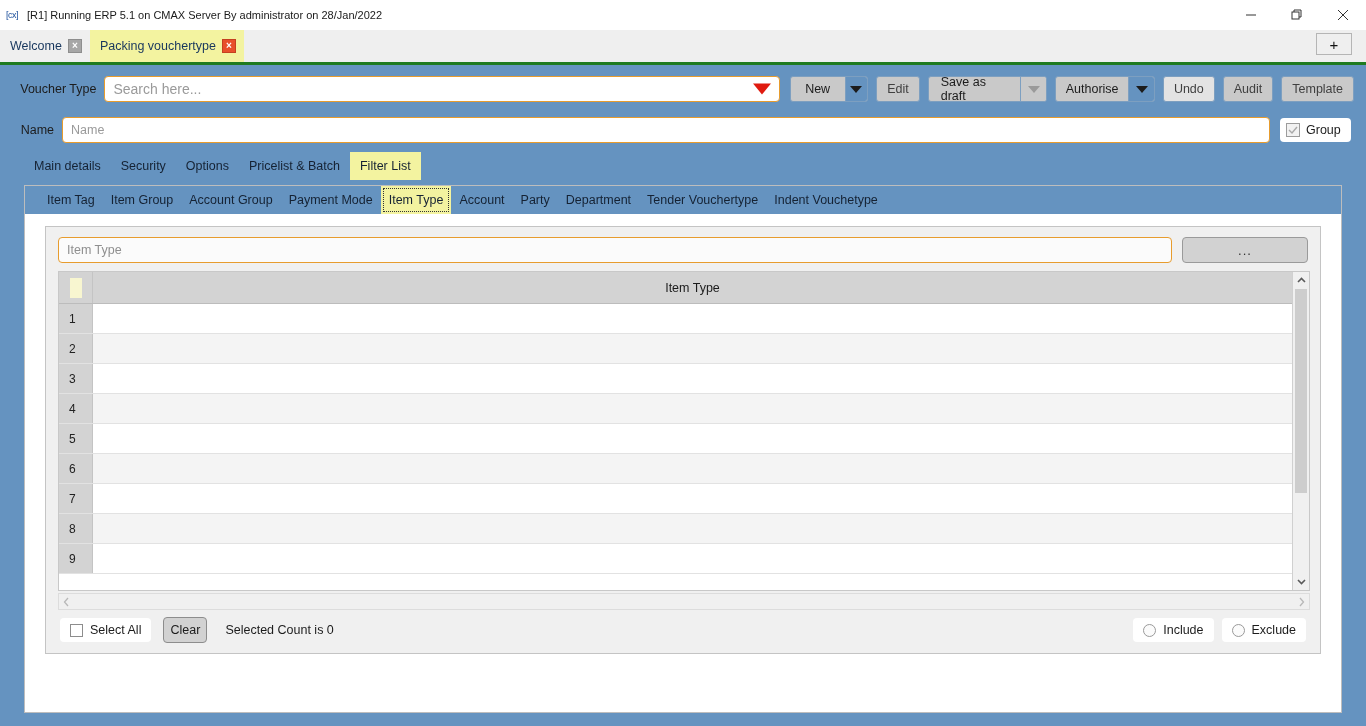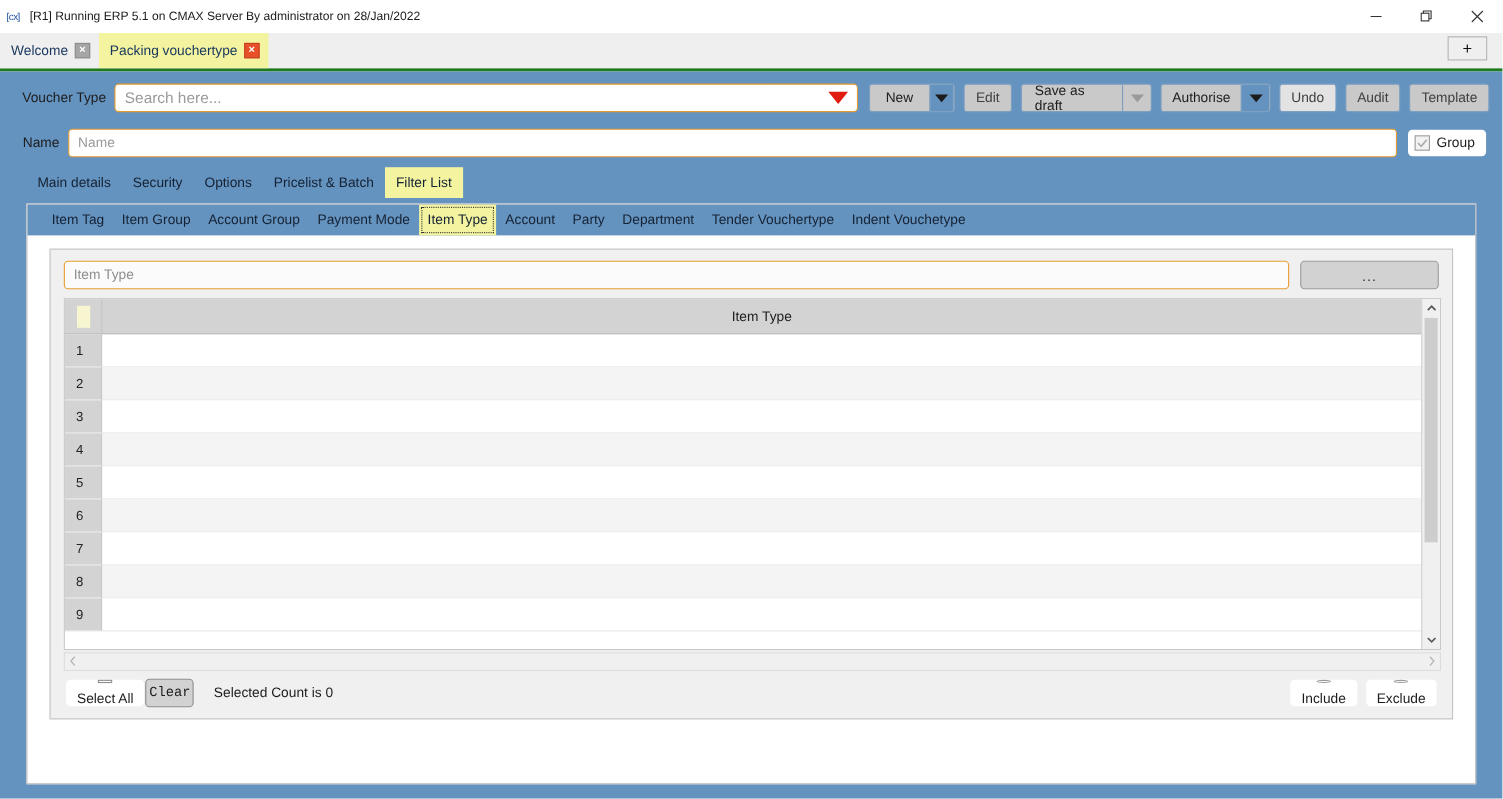--- a/index.html
+++ b/index.html
@@ -377,35 +377,35 @@
     left: 0; right: 0; bottom: 10px;
     display: flex; align-items: center;
     padding: 0 14px;
   }
   .chip {
     background: #ffffff;
     border-radius: 4px;
     height: 24px;
     display: flex; align-items: center; gap: 7px;
     padding: 0 10px;
-    font-size: 12.5px; color: #1c1c1c; flex-direction: column;
+    font-size: 12.5px; color: #1c1c1c;
   }
   .chk-box {
     width: 13px; height: 13px;
     border: 1px solid #8d8d8d;
     background: #ffffff;
   }
   .clear-btn {
-    margin-left: 1px;
+    margin-left: 12px;
     width: 44px; height: 26px;
     border: 1px solid #8d8d8d;
     border-radius: 4px;
     background: #d2d2d2;
     display: flex; align-items: center; justify-content: center;
-    font-size: 12.5px; color: #1c1c1c; font-family: Liberation Mono, monospace;
+    font-size: 12.5px; color: #1c1c1c;
   }
   .count-text {
     margin-left: 18px;
     font-size: 12.5px; color: #1c1c1c;
   }
   .right-chips { margin-left: auto; display: flex; gap: 8px; }
   .radio {
     width: 13px; height: 13px;
     border: 1px solid #9a9a9a;
     border-radius: 50%;

